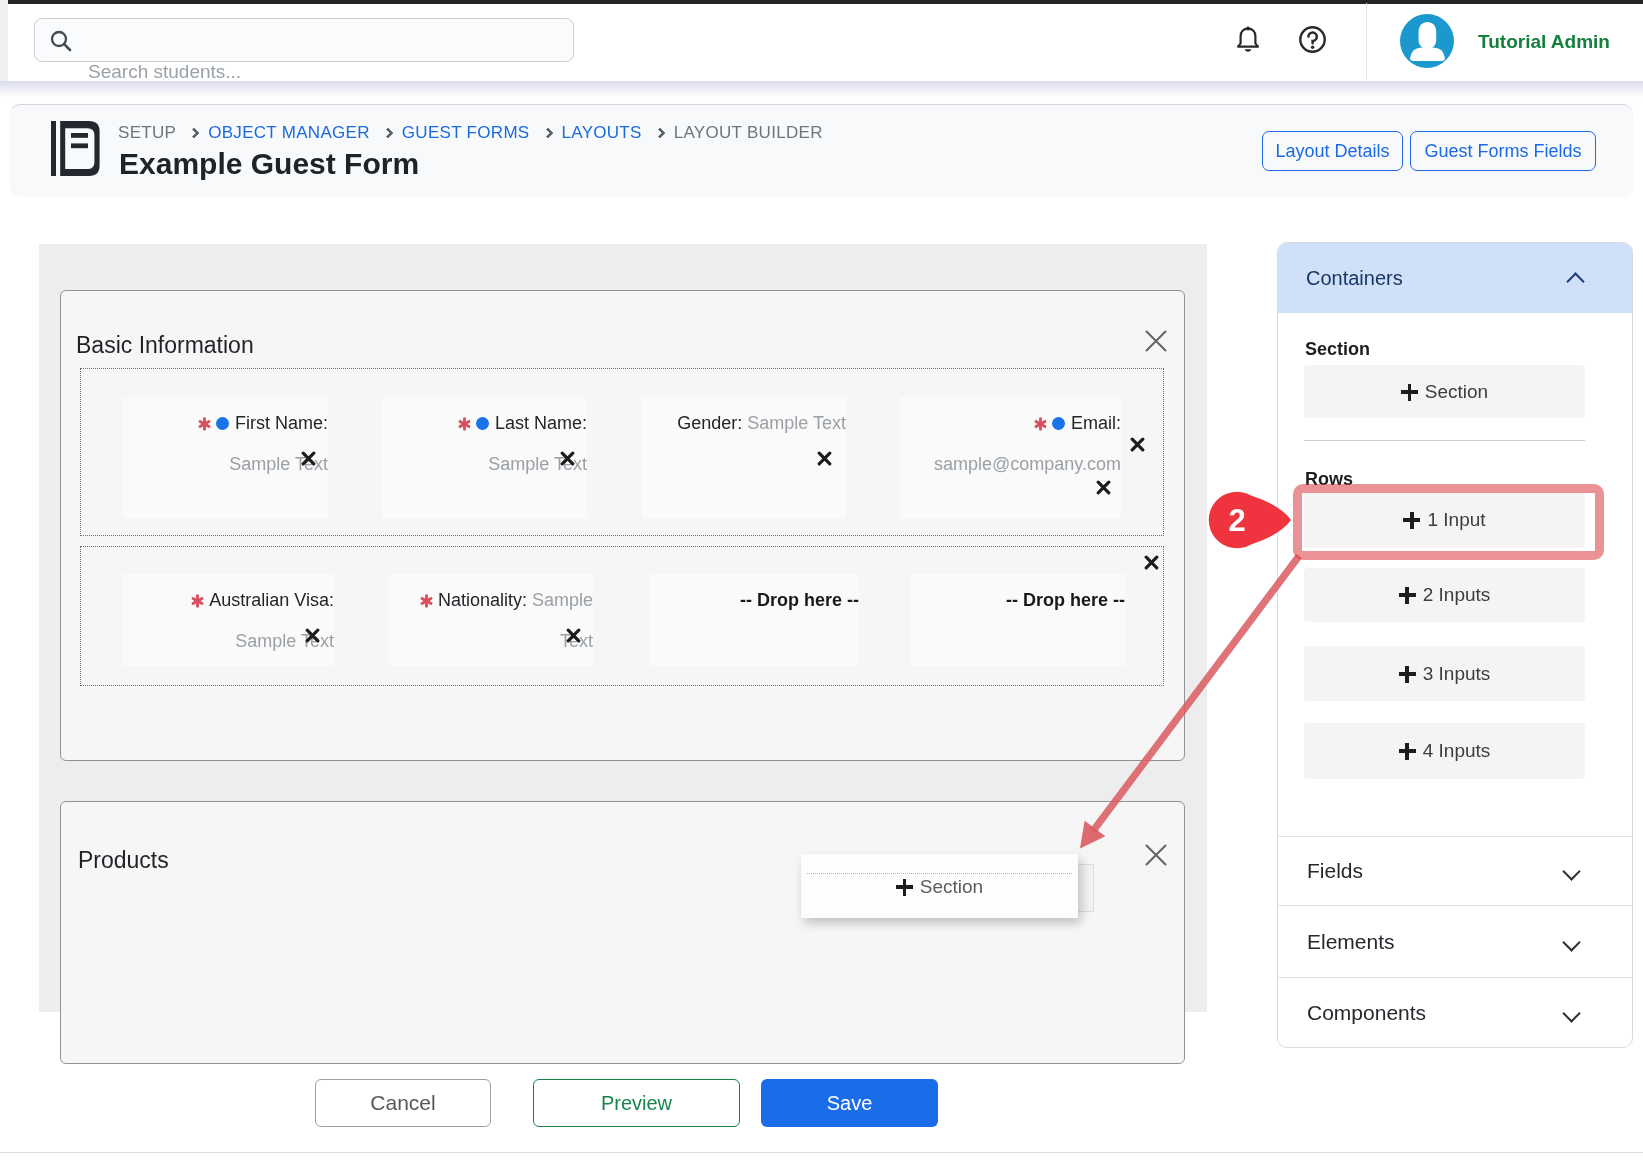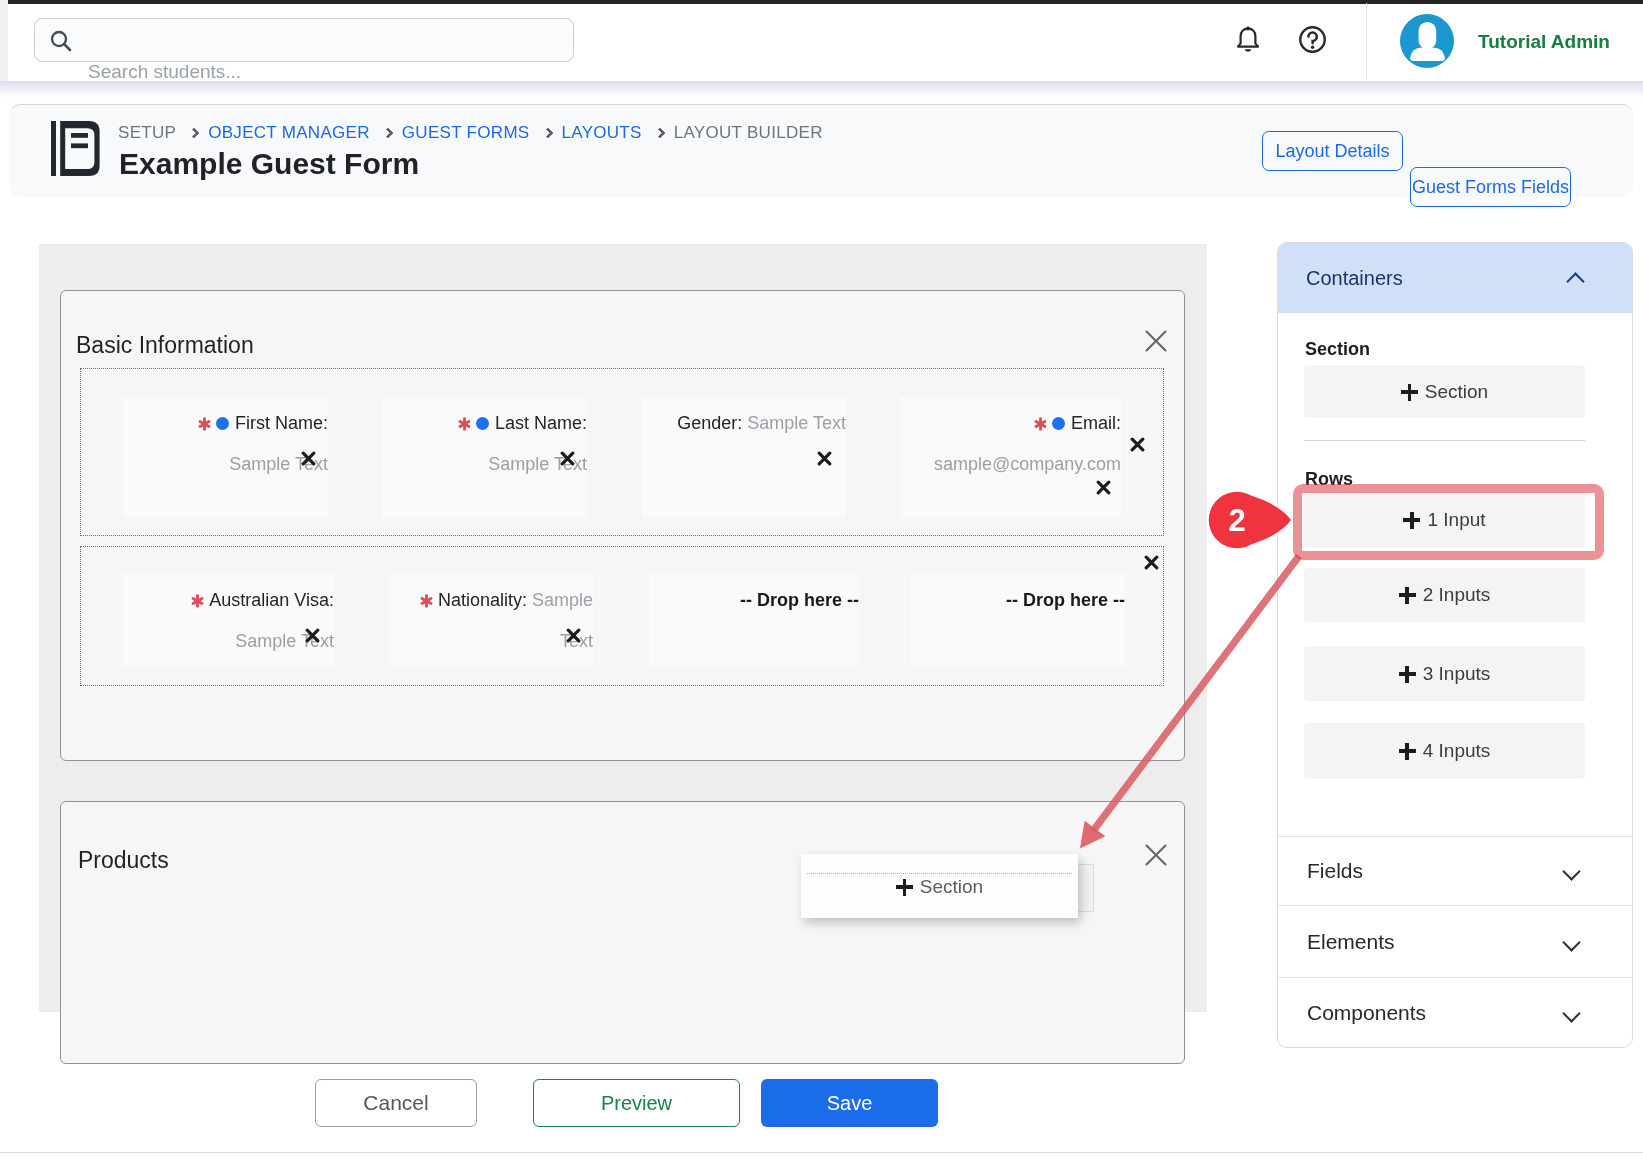--- a/index.html
+++ b/index.html
@@ -21,21 +21,21 @@
 
   
   #headcard { left:10px; top:104px; width:1623px; height:93px; background:#f8f9fa; border-radius:10px; border-top:1px solid #d4d5da; }
   #bookicon { left:51px; top:121px; }
   #crumbs { left:118px; top:123px; height:20px; font-size:17px; letter-spacing:.3px; color:#6d757e; white-space:nowrap; }
   #crumbs .lnk { color:#1a6ae2; }
   .csep { display:inline-block; width:8px; height:8px; border-top:3px solid #5f6368; border-right:3px solid #5f6368; transform:rotate(45deg); margin:0 10px 1px 14px; border-radius:1px; }
   #ptitle { left:119px; top:147px; font-size:30px; font-weight:bold; color:#1f2227; }
   .hbtn { top:131px; height:40px; border:1px solid #1d6ae5; border-radius:7px; color:#1d6ae5; font-size:18px; text-align:center; line-height:38px; background:transparent; }
   #hbtn1 { left:1262px; width:141px; }
-  #hbtn2 { left:1410px; width:161px;margin-top:36px; }
+  #hbtn2 { left:1410px; width:186px; }
 
   
   #panel { left:39px; top:244px; width:1168px; height:768px; background:#ededed; }
   .seccard { left:60px; width:1125px; background:#f6f6f6; border:1px solid #8f9296; border-radius:6px;text-decoration:underline; }
   #basiccard { top:290px; height:471px; }
   #prodcard { top:801px; height:263px; }
   .sectitle { font-size:23px; color:#1f2227; }
   .xthin { position:absolute; }
   .drow { position:absolute; left:19px; width:1084px; border:1px dotted #6f6f6f; }
   .fbox { position:absolute; background:#fafafa; text-align:right; font-size:18px; color:#222529; line-height:29px; }
@@ -67,21 +67,21 @@
   #floatsec .dot { position:absolute; left:6px; right:6px; top:19px; border-top:1px dotted #b5b5b5; }
   #floatsec .txt { position:absolute; left:0; width:100%; top:22px; text-align:center; font-size:19px; color:#595c60; }
   
 
   
   #redrect { left:1293px; top:484px; width:311px; height:76px; border:9px solid rgba(219,57,66,0.55); border-radius:10px; background:transparent; z-index:40; }
   #annsvg { left:0; top:0; width:1643px; height:1161px; z-index:30; pointer-events:none; }
 
   
   .bbtn { top:1079px; height:48px; border-radius:6px; text-align:center; line-height:46px; font-size:20px; }
-  #bcancel { left:315px; width:162px; border:1.5px solid #9ba0a5; color:#54585c; background:#fff; font-size:21px; }
+  #bcancel { left:315px; width:176px; border:1.5px solid #9ba0a5; color:#54585c; background:#fff; font-size:21px; }
   #bpreview { left:533px; width:207px; border:1.5px solid #17854b; color:#17854b; background:#fff; }
   #bsave { left:761px; width:177px; background:#1a6ce8; color:#fff; line-height:48px; }
   #bottomline { left:0; top:1152px; width:1643px; height:1px; background:#dcdcdc; }
 </style>
 </head>
 <body>
 <div id="page">
 
   <div class="abs" id="topbar"></div>
   <div class="abs" id="topline"></div>

